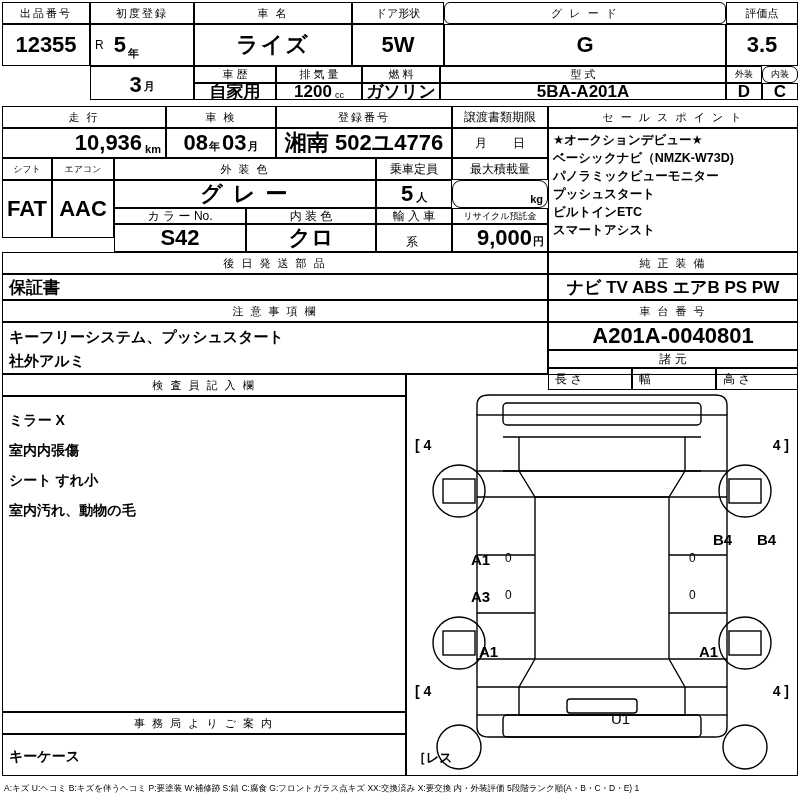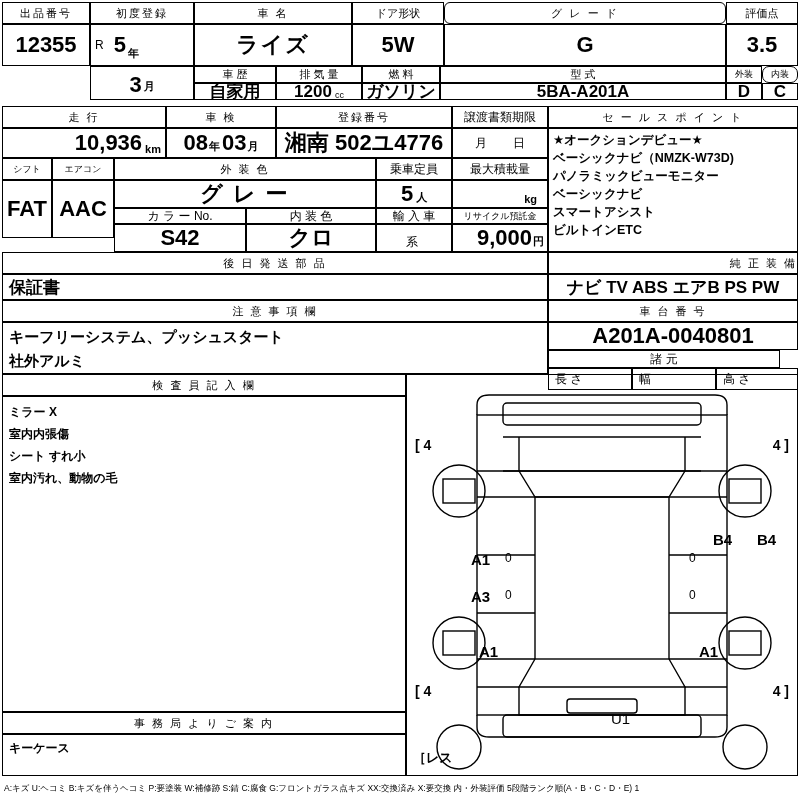--- a/index.html
+++ b/index.html
@@ -13,21 +13,21 @@
   .sp{letter-spacing:2px;}
   .nowrap{white-space:nowrap;}
   .unit{font-size:11px;font-weight:bold;}
   .big{font-size:22px;font-weight:bold;}
   .mid{font-size:17px;font-weight:bold;}
   .sm{font-size:12px;}
   .xs{font-size:12px;}
   .tiny{font-size:9px;}
   .col{display:flex;flex-direction:column;}
   .legend{position:absolute;left:0;bottom:0;width:800px;height:22px;display:flex;align-items:center;font-size:8.5px;letter-spacing:0px;}
-  .insp-line{font-size:12px;font-weight:bold;line-height:22px;padding-left:6px;}
+  .insp-line{font-size:14px;font-weight:bold;line-height:22px;padding-left:6px;margin-top:8px;}
   .sell-line{font-size:12.5px;font-weight:bold;line-height:18px;padding-left:4px;white-space:nowrap;}
   svg{display:block;}
 </style>
 </head>
 <body>
 
 <div class="sheet">
 
   <div class="bx ctr" style="left:2px;top:2px;width:88px;height:22px;">
     <span class="lbl sp nowrap">出品番号</span>
@@ -209,72 +209,72 @@
   <div class="bx ctr" style="left:376px;top:208px;width:76px;height:16px;">
     <span class="xs nowrap">輸 入 車</span>
   </div>
   <div class="bx ctr" style="left:376px;top:224px;width:76px;height:28px;">
     <span class="xs" style="align-self:flex-end;padding-right:4px;">系</span>
   </div>
 
   <div class="bx ctr" style="left:452px;top:158px;width:96px;height:22px;">
     <span class="xs nowrap">最大積載量</span>
   </div>
-  <div class="bx rgt" style="left:452px;top:180px;width:96px;height:28px;padding-right:10px;">
+  <div class="bx rgt" style="left:452px;top:180px;width:96px;height:28px;padding-right:4px;border-radius:9px;">
     <span class="unit" style="align-self:flex-end;padding-bottom:2px;">kg</span>
   </div>
   <div class="bx ctr" style="left:452px;top:208px;width:96px;height:16px;">
     <span class="tiny nowrap">リサイクル預託金</span>
   </div>
   <div class="bx rgt" style="left:452px;top:224px;width:96px;height:28px;padding-right:3px;">
     <span class="big">9,000</span>
     <span class="unit" style="align-self:flex-end;padding-bottom:2px;padding-left:1px;">円</span>
   </div>
 
   <div class="bx ctr" style="left:548px;top:106px;width:250px;height:22px;">
     <span class="lbl sp nowrap">セ ー ル ス ポ イ ン ト</span>
   </div>
   <div class="bx col" style="left:548px;top:128px;width:250px;height:124px;padding-top:2px;">
     <div class="sell-line">★オークションデビュー★</div>
     <div class="sell-line">ベーシックナビ（NMZK-W73D)</div>
     <div class="sell-line">パノラミックビューモニター</div>
-    <div class="sell-line">ベーシックナビ</div>
+    <div class="sell-line">プッシュスタート</div>
+    <div class="sell-line">ビルトインETC</div>
     <div class="sell-line">スマートアシスト</div>
-    <div class="sell-line">ビルトインETC</div>
   </div>
 
   <div class="bx ctr" style="left:2px;top:252px;width:546px;height:22px;">
     <span class="lbl sp nowrap">後 日 発 送 部 品</span>
   </div>
   <div class="bx lft" style="left:2px;top:274px;width:546px;height:26px;padding-left:6px;">
     <span class="mid">保証書</span>
   </div>
 
-  <div class="bx ctr" style="left:548px;top:252px;width:250px;height:22px;justify-content:flex-end;">
+  <div class="bx ctr" style="left:548px;top:252px;width:250px;height:22px;">
     <span class="lbl sp nowrap">純 正 装 備</span>
   </div>
   <div class="bx ctr" style="left:548px;top:274px;width:250px;height:26px;">
     <span class="mid">ナビ  TV  ABS  エアB  PS  PW</span>
   </div>
 
   <div class="bx ctr" style="left:2px;top:300px;width:546px;height:22px;">
     <span class="lbl sp nowrap">注 意 事 項 欄</span>
   </div>
   <div class="bx col" style="left:2px;top:322px;width:546px;height:52px;padding:2px 0 0 6px;">
     <div style="font-size:15px;font-weight:bold;line-height:24px;">キーフリーシステム、プッシュスタート</div>
     <div style="font-size:15px;font-weight:bold;line-height:24px;">社外アルミ</div>
   </div>
 
   <div class="bx ctr" style="left:548px;top:300px;width:250px;height:22px;">
     <span class="lbl sp nowrap">車 台 番 号</span>
   </div>
   <div class="bx ctr" style="left:548px;top:322px;width:250px;height:28px;">
     <span class="big">A201A-0040801</span>
   </div>
-  <div class="bx ctr" style="left:548px;top:350px;width:232px;height:18px;">
+  <div class="bx ctr" style="left:548px;top:350px;width:250px;height:18px;">
     <span class="xs nowrap">諸 元</span>
   </div>
   <div class="bx lft" style="left:548px;top:368px;width:84px;height:22px;padding-left:6px;">
     <span class="xs">長 さ</span>
   </div>
   <div class="bx lft" style="left:632px;top:368px;width:84px;height:22px;padding-left:6px;">
     <span class="xs">幅</span>
   </div>
   <div class="bx lft" style="left:716px;top:368px;width:82px;height:22px;padding-left:6px;">
     <span class="xs">高 さ</span>

